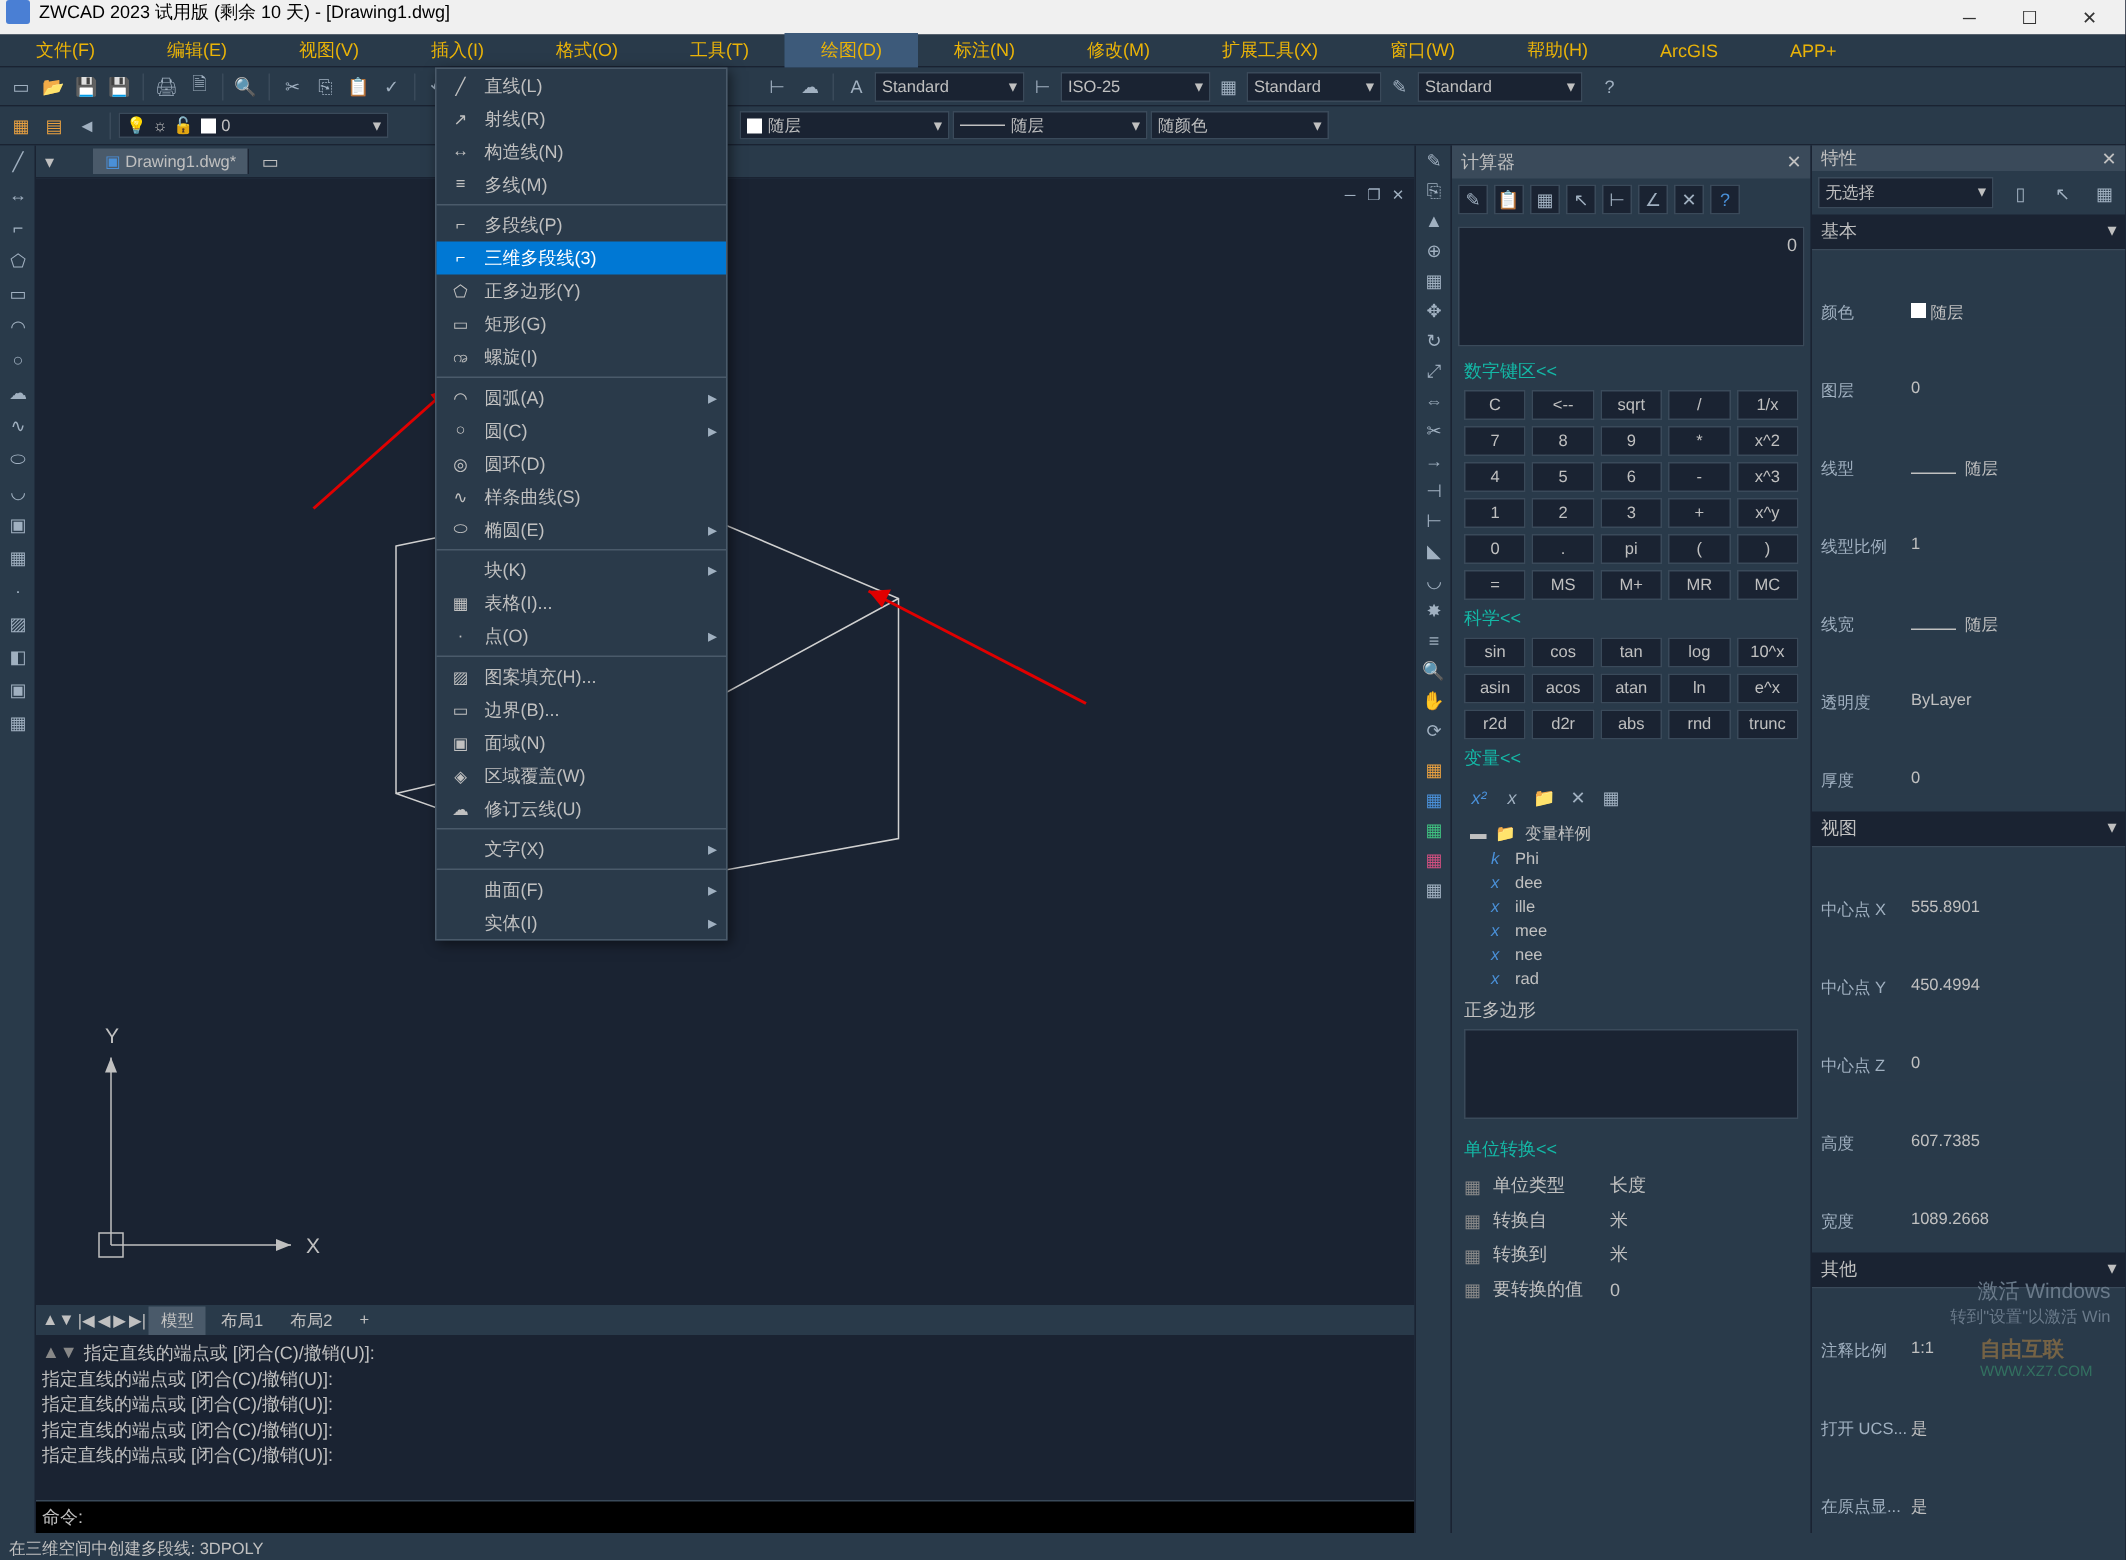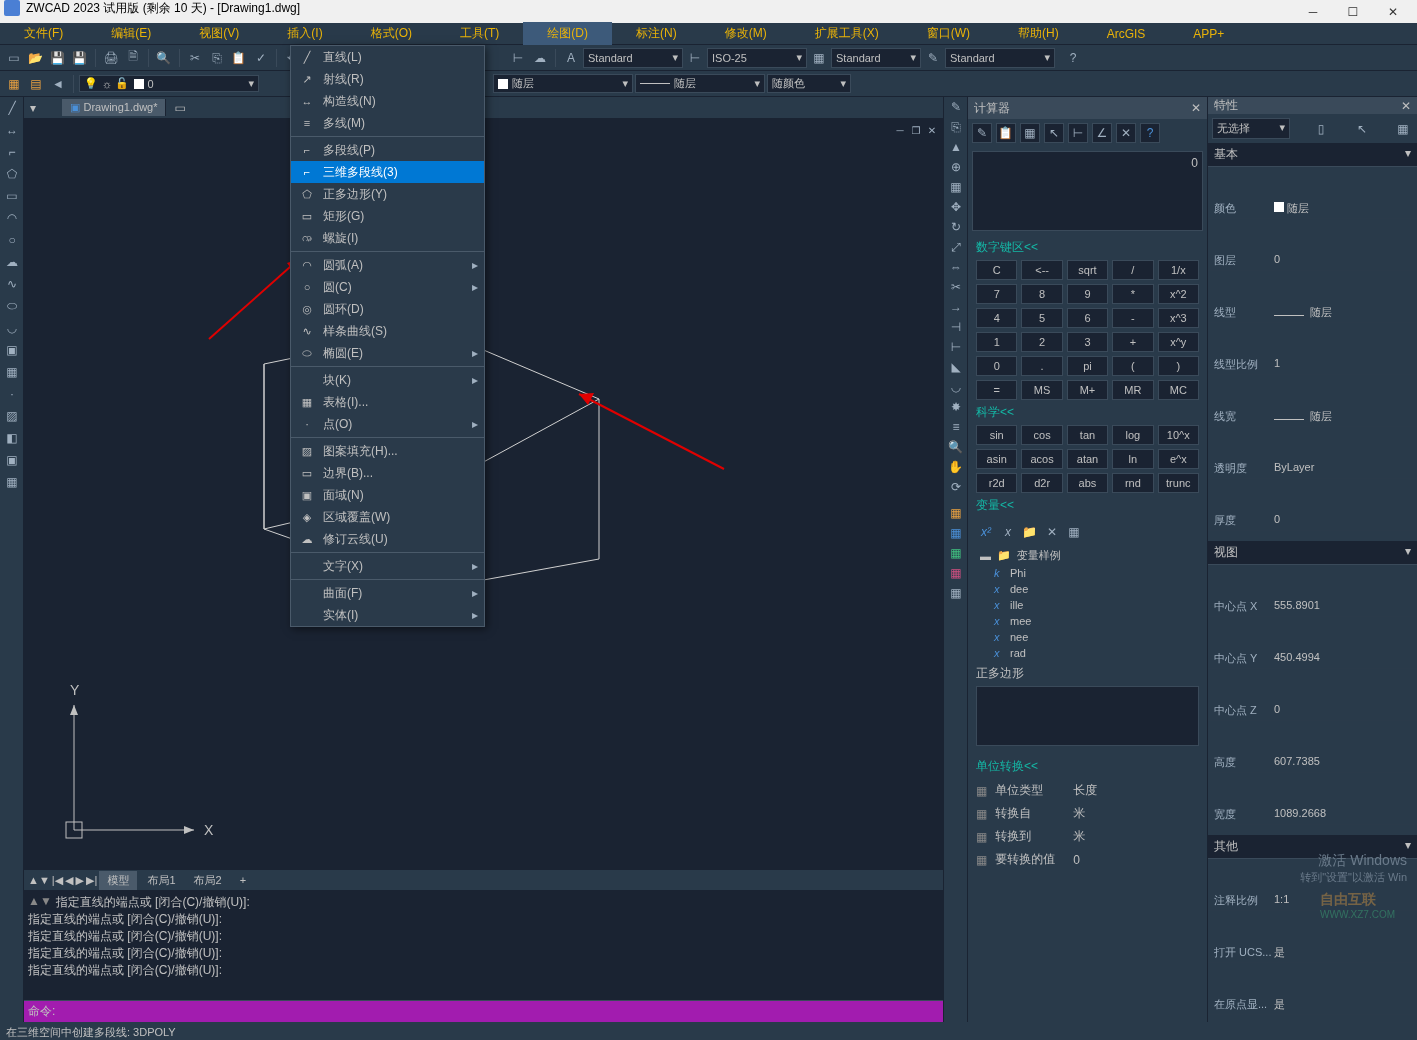--- a/index.html
+++ b/index.html
@@ -44,32 +44,32 @@
 .calc-section-head { padding: 4px 8px; font-size: 12px; cursor: pointer; color: #14b8a6; }
 .calc-keys { display: grid; grid-template-columns: repeat(5, 1fr); gap: 4px; padding: 0 8px; }
 .calc-key { background: #1a2332; border: 1px solid #3a4a5a; height: 20px; display: flex; align-items: center; justify-content: center; font-size: 11px; cursor: pointer; }
 .calc-var-toolbar { display: flex; gap: 2px; padding: 4px 8px; }
 .var-tree { margin: 0 8px; font-size: 11px; }
 .var-row { display: flex; align-items: center; padding: 2px 0 2px 18px; gap: 6px; }
 .var-row .var-icon { color: #4a90d8; font-style: italic; width: 10px; }
 .unit-row { display: flex; align-items: center; padding: 3px 8px; gap: 8px; font-size: 12px; }
 .unit-row .label { width: 70px; }
 .properties-panel { width: 210px; background: #293a4a; display: flex; flex-direction: column; border-left: 1px solid #1a2332; }
-.prop-combo { display: flex; align-items: center; padding: 4px; gap: 21px; }
+.prop-combo { display: flex; align-items: center; padding: 4px; gap: 8px; }
 .prop-select { flex: 1; background: #1a2332; border: 1px solid #3a4a5a; padding: 2px 4px; font-size: 11px; color: #c0c0c0; }
 .prop-section-head { background: #1a2332; padding: 3px 6px; display: flex; justify-content: space-between; font-size: 12px; border-bottom: 1px solid #3a4a5a; cursor: pointer; }
 .prop-row { display: flex; padding: 2px 6px; font-size: 11px; border-bottom: 1px solid #2a3a4a; margin-top: 32px; }
 .prop-row .lbl { width: 60px; color: #a0b0c0; }
 .prop-row .val { flex: 1; color: #c0c0c0; }
 .bottom-tabs { background: #293a4a; height: 20px; display: flex; align-items: center; padding: 0 4px; gap: 2px; font-size: 11px; }
 .bottom-tab { padding: 2px 8px; cursor: pointer; }
 .bottom-tab.active { background: #4a5a6a; }
 .cmd-area { background: #1a2332; height: 110px; padding: 4px; font-family: monospace; font-size: 12px; overflow: auto; }
 .cmd-line { white-space: pre; }
-.cmd-prompt { background: #a21caf; padding: 2px 4px; border-top: 1px solid #3a4a5a; }
+.cmd-prompt { background: #000000; padding: 2px 4px; border-top: 1px solid #3a4a5a; }
 .statusbar { background: #293a4a; height: 20px; display: flex; align-items: center; padding: 0 6px; font-size: 11px; }
 .layer-combo { background: #1a2332; border: 1px solid #3a4a5a; padding: 1px 4px; display: inline-flex; align-items: center; gap: 4px; font-size: 11px; }
 .layer-swatch { width: 10px; height: 10px; background: #fff; display: inline-block; }
 .watermark { position: absolute; right: 10px; bottom: 155px; color: #6a7a8a; font-size: 14px; text-align: right; }
 .watermark2 { position: absolute; right: 22px; bottom: 120px; color: #d0d0d0; font-size: 14px; opacity: 0.4; }
 svg.cube { position: absolute; }
 .red-arrow { position: absolute; pointer-events: none; }
 </style>
 </head>
 <body>
@@ -163,21 +163,21 @@
   <div class="layer-combo" style="width:140px">
     <span class="layer-swatch"></span>
     <span>随层</span>
     <span style="margin-left:auto">▾</span>
   </div>
   <div class="layer-combo" style="width:130px">
     <span style="border-top:1px solid #c0c0c0;width:30px"></span>
     <span>随层</span>
     <span style="margin-left:auto">▾</span>
   </div>
-  <div class="layer-combo" style="width:84px">
+  <div class="layer-combo" style="width:119px">
     <span>随颜色</span>
     <span style="margin-left:auto">▾</span>
   </div>
 </div>
 
 <div class="main-area">
 
   <div class="left-toolbar">
     <span class="tool-btn">╱</span>
     <span class="tool-btn">↔</span>

